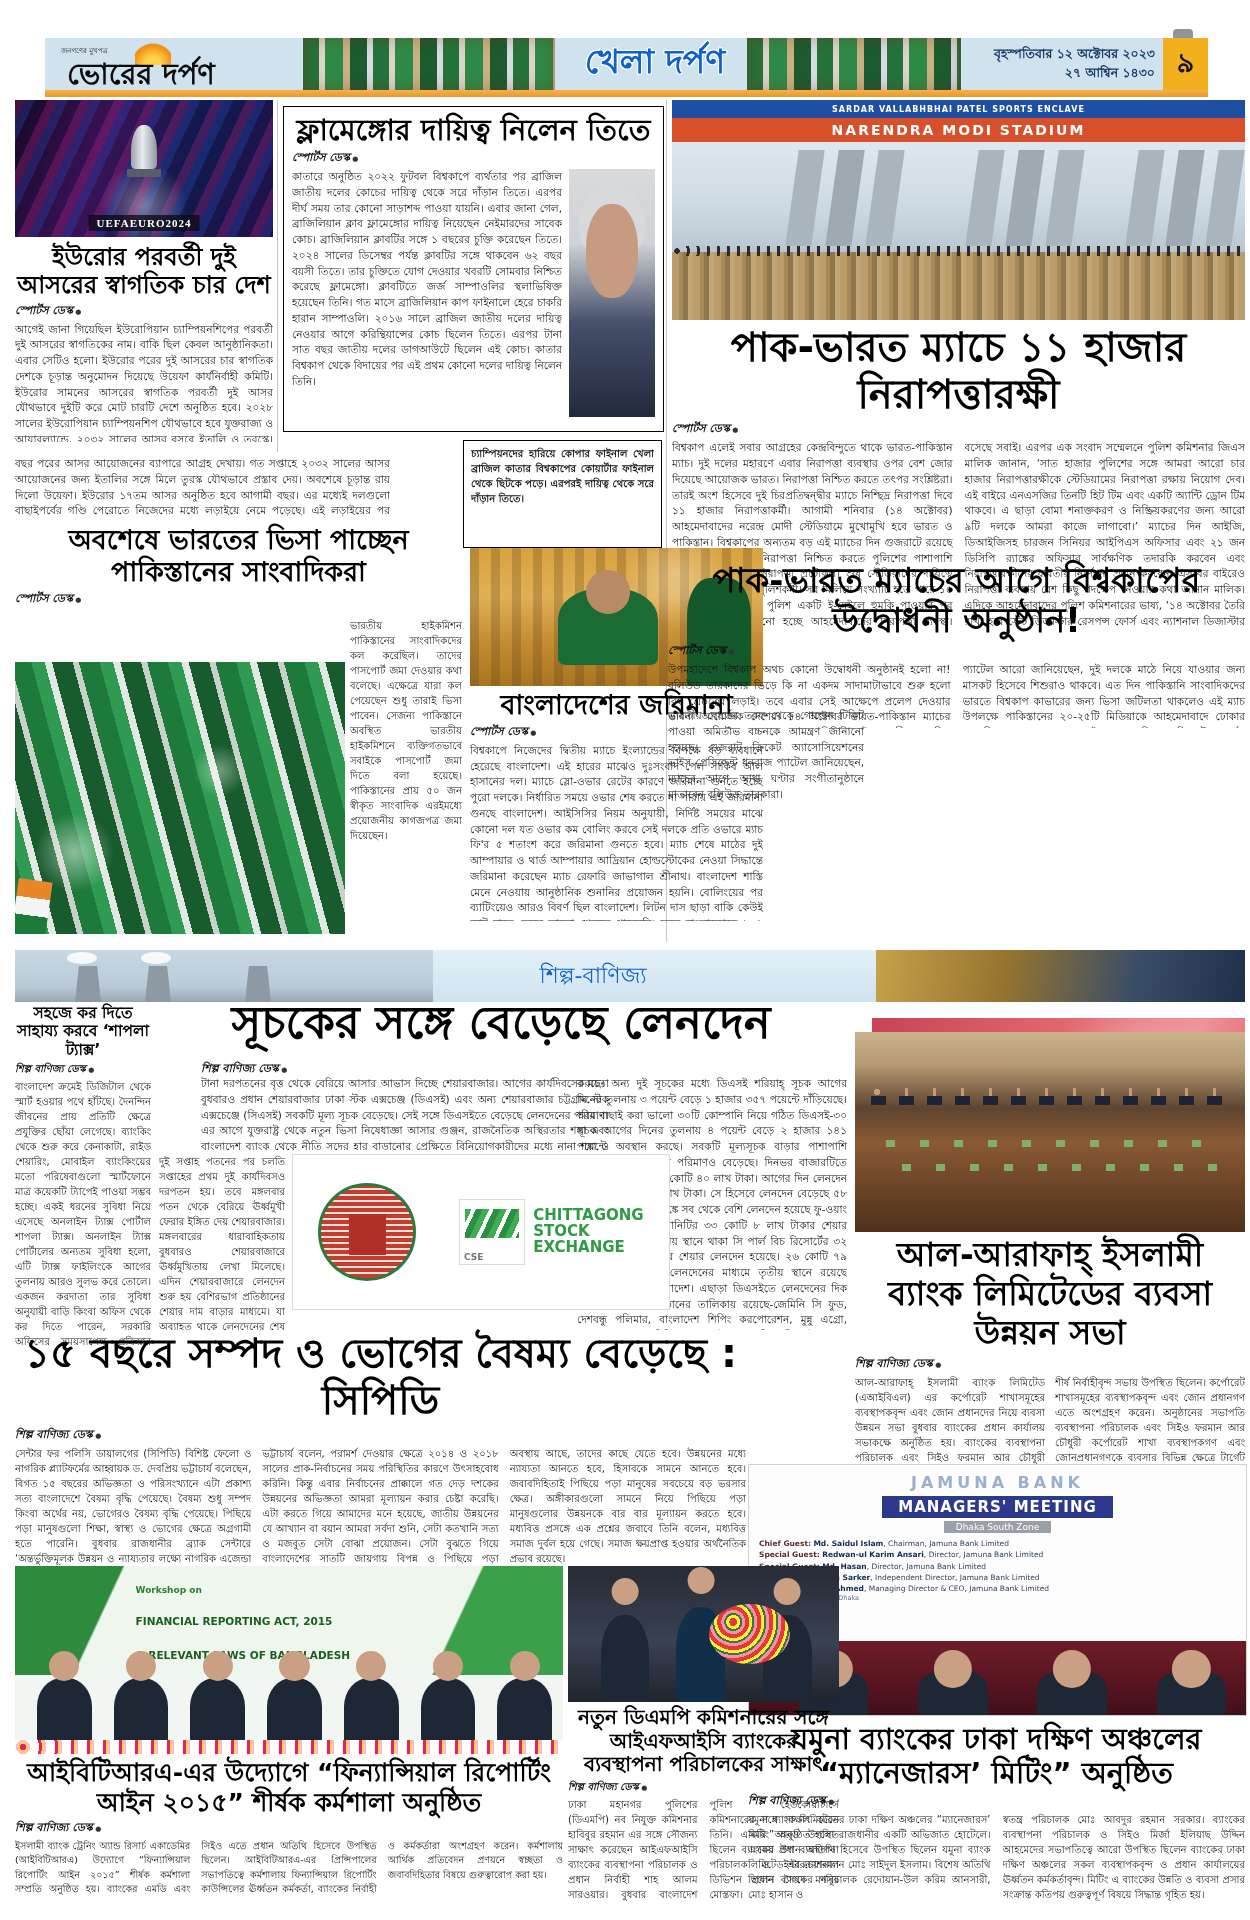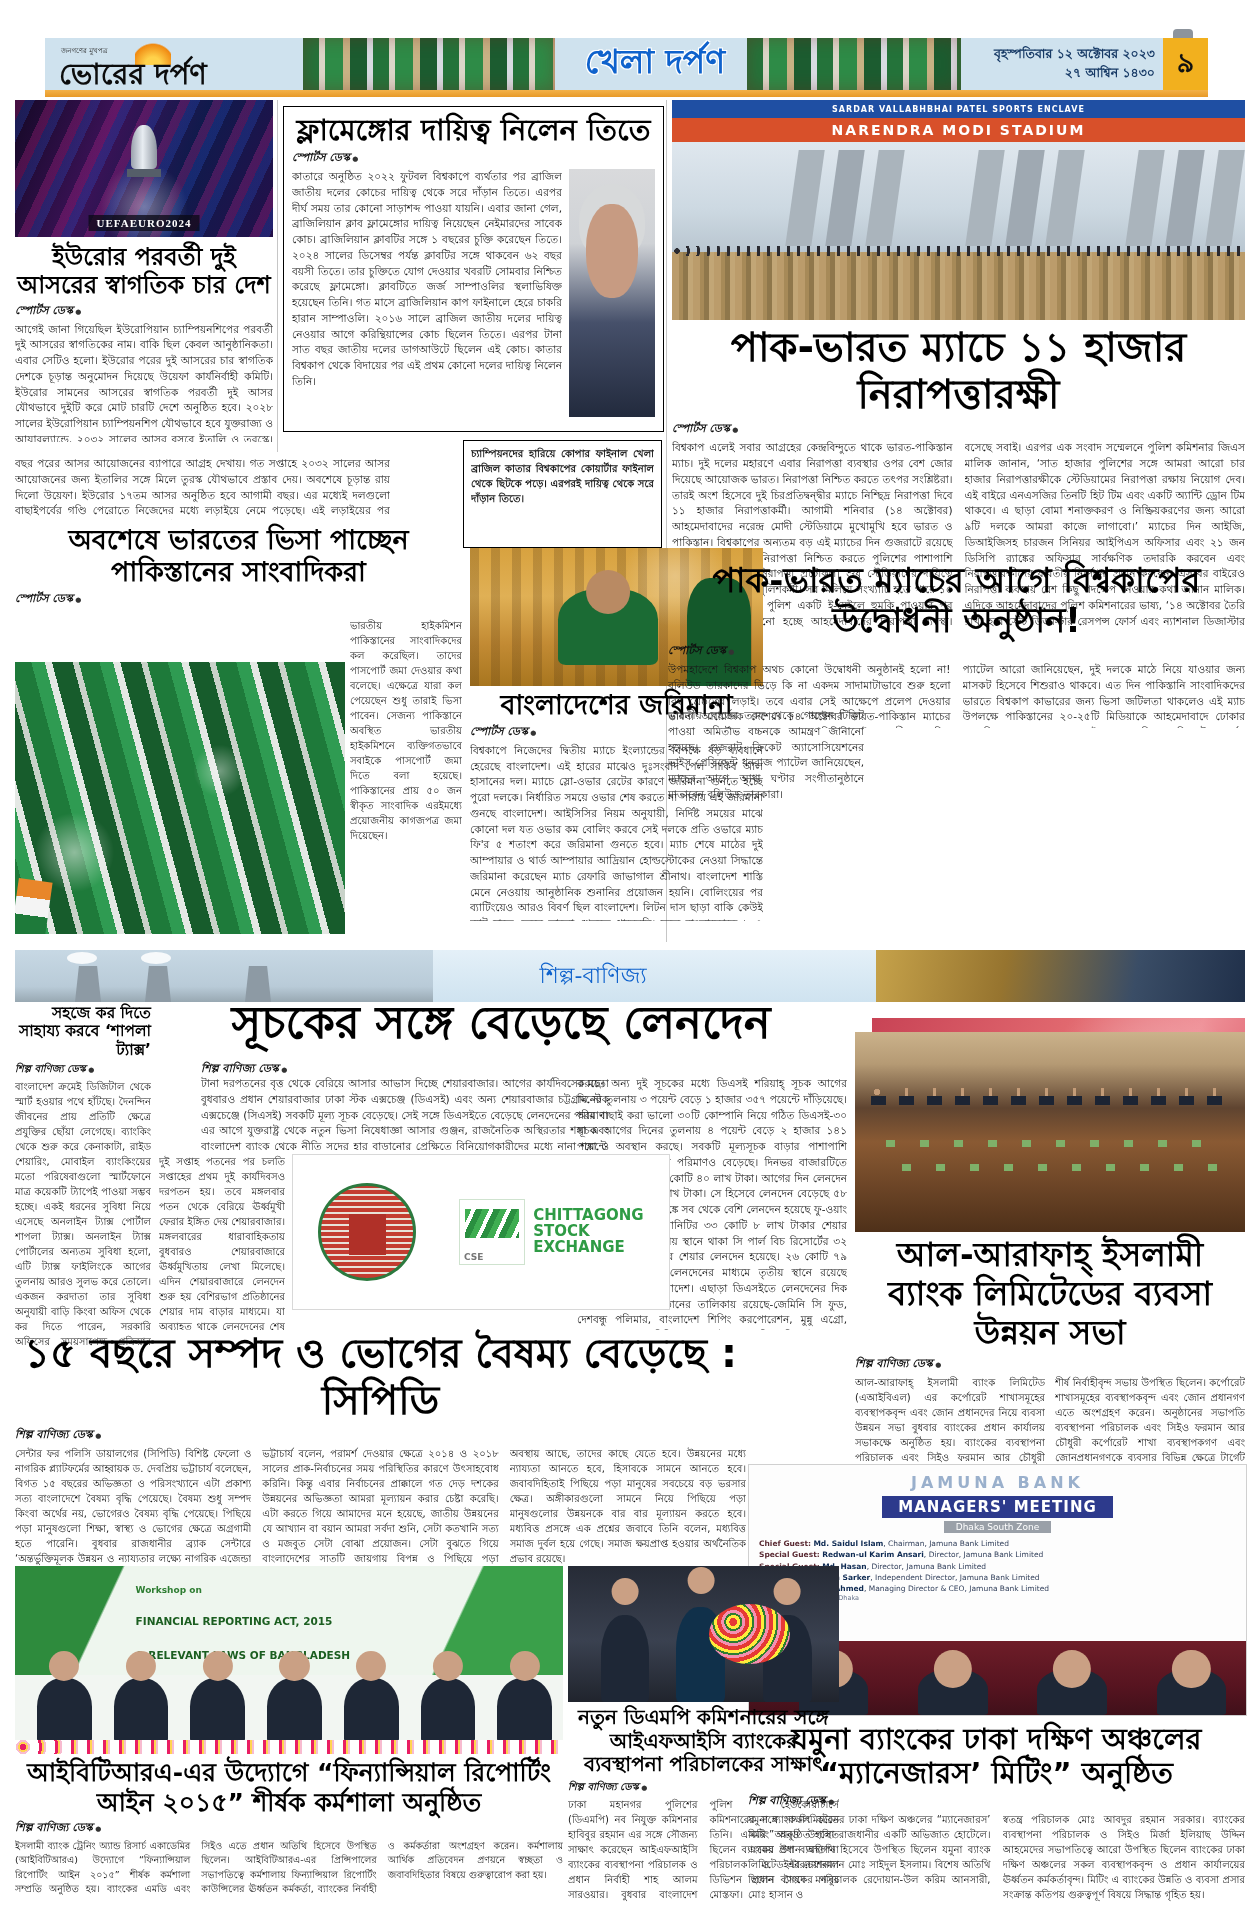--- a/index.html
+++ b/index.html
@@ -7,21 +7,21 @@
         font-family:"DejaVu Sans","Liberation Sans",sans-serif;color:#111;}
   .abs{position:absolute;}
   
   .mast{position:absolute;left:45px;top:38px;width:1163px;height:52px;background:#cfe2ee;}
   .rule-orange{position:absolute;left:45px;top:90px;width:1163px;height:7px;
         background:linear-gradient(180deg,#f3b24a,#e89a28);}
   .logo-wrap{position:absolute;left:12px;top:1px;width:225px;height:64px;}
   .sun{position:absolute;left:78px;top:0px;width:36px;height:26px;border-radius:50% 50% 0 0;
        background:radial-gradient(circle at 50% 100%,#ffd24a 25%,#f08a12 65%,rgba(240,138,18,0) 70%);}
   .tagline{position:absolute;left:4px;top:6px;font-size:7px;color:#222;}
-  .paper-name{position:absolute;left:2px;top:12px;font-size:29px;font-weight:800;color:#0c0c0c;letter-spacing:0px;}
+  .paper-name{position:absolute;left:10px;top:12px;font-size:29px;font-weight:800;color:#0c0c0c;letter-spacing:0px;}
   .collage{background:repeating-linear-gradient(90deg,#24733a 0 16px,#dcd6c8 16px 22px,#2e8b47 22px 40px,#c8b285 40px 47px,#1c5c30 47px 64px,#d8dce2 64px 70px);
            box-shadow:inset 0 0 18px rgba(120,30,20,.35);}
   .sec-title{position:absolute;left:515px;top:0;width:190px;height:52px;display:flex;align-items:center;justify-content:center;
        font-size:33px;font-weight:800;color:#0f62cc;
        text-shadow:1px 1px 0 #fff,-1px -1px 0 #fff,1px -1px 0 #fff,-1px 1px 0 #fff;}
   .dateblock{position:absolute;left:930px;top:6px;width:180px;height:42px;text-align:right;
        font-size:12.5px;font-weight:700;color:#173a66;line-height:1.55;}
   .pagenum{position:absolute;left:1118px;top:0;width:45px;height:52px;background:#f2b01e;
        display:flex;align-items:center;justify-content:center;font-size:27px;font-weight:800;color:#111;}
   .pagetab{position:absolute;left:1128px;top:-9px;width:20px;height:10px;background:#8d949c;border-radius:4px 4px 0 0;}
@@ -249,21 +249,21 @@
       <div class="smoke" style="left:52px;"></div>
       <div class="smoke" style="left:126px;"></div>
     </div>
     <div class="ban-mid">
       <div class="ban-title">শিল্প-বাণিজ্য</div>
     </div>
     <div class="ban-right"></div>
   </div>
 
   <div class="abs" style="left:15px;top:1004px;width:136px;">
-    <h2 class="h" style="font-size:15.5px;text-align:right;">সহজে কর দিতে সাহায্য করবে ‘শাপলা ট্যাক্স’</h2>
+    <h2 class="h" style="font-size:15.5px;">সহজে কর দিতে সাহায্য করবে ‘শাপলা ট্যাক্স’</h2>
     <div class="by" style="font-size:10px;">শিল্প বাণিজ্য ডেস্ক</div>
     <div class="bd" style="height:268px;font-size:10px;">বাংলাদেশ ক্রমেই ডিজিটাল থেকে স্মার্ট হওয়ার পথে হাঁটছে। দৈনন্দিন জীবনের প্রায় প্রতিটি ক্ষেত্রে প্রযুক্তির ছোঁয়া লেগেছে। ব্যাংকিং থেকে শুরু করে কেনাকাটা, রাইড শেয়ারিং, মোবাইল ব্যাংকিংয়ের মতো পরিষেবাগুলো স্মার্টফোনে মাত্র কয়েকটি ট্যাপেই পাওয়া সম্ভব হচ্ছে। একই ধরনের সুবিধা নিয়ে এসেছে অনলাইন ট্যাক্স পোর্টাল শাপলা ট্যাক্স। অনলাইন ট্যাক্স পোর্টালের অন্যতম সুবিধা হলো, এটি ট্যাক্স ফাইলিংকে আগের তুলনায় আরও সুলভ করে তোলে। একজন করদাতা তার সুবিধা অনুযায়ী বাড়ি কিংবা অফিস থেকে কর দিতে পারেন, সরকারি অফিসের সময়সাপেক্ষ প্রক্রিয়ার মধ্যে দিয়ে তাকে আর যেতে হয় না। এছাড়া, অনলাইন ট্যাক্স পোর্টালগুলো প্রায়ই করদাতাদের কর সম্বন্ধীয় নানা জিজ্ঞাসার উত্তর, আয়কর আইনের খুঁটিনাটি তুলে ধরে।</div>
   </div>
 
   <div class="abs" style="left:155px;top:996px;width:692px;height:338px;">
     <h2 class="h abs" style="left:0;top:0;width:692px;font-size:45px;">সূচকের সঙ্গে বেড়েছে লেনদেন</h2>
     <div class="by abs" style="left:46px;top:62px;">শিল্প বাণিজ্য ডেস্ক</div>
     <div class="bd abs" style="left:46px;top:80px;width:408px;height:74px;">টানা দরপতনের বৃত্ত থেকে বেরিয়ে আসার আভাস দিচ্ছে শেয়ারবাজার। আগের কার্যদিবসের মতো বুধবারও প্রধান শেয়ারবাজার ঢাকা স্টক এক্সচেঞ্জ (ডিএসই) এবং অন্য শেয়ারবাজার চট্টগ্রাম স্টক এক্সচেঞ্জে (সিএসই) সবকটি মূল্য সূচক বেড়েছে। সেই সঙ্গে ডিএসইতে বেড়েছে লেনদেনের পরিমাণ। এর আগে যুক্তরাষ্ট্র থেকে নতুন ভিসা নিষেধাজ্ঞা আসার গুঞ্জন, রাজনৈতিক অস্থিরতার শঙ্কা এবং বাংলাদেশ ব্যাংক থেকে নীতি সুদের হার বাড়ানোর প্রেক্ষিতে বিনিয়োগকারীদের মধ্যে নানা শঙ্কা ও আতঙ্ক দেখা দেয়। তার প্রেক্ষিতে শেয়ারবাজারে টানা দরপতন হয়। টানা</div>
     <div class="bd abs" style="left:4px;top:158px;width:126px;height:176px;font-size:10px;">দুই সপ্তাহ পতনের পর চলতি সপ্তাহের প্রথম দুই কার্যদিবসও দরপতন হয়। তবে মঙ্গলবার পতন থেকে বেরিয়ে ঊর্ধ্বমুখী ফেরার ইঙ্গিত দেয় শেয়ারবাজার। মঙ্গলবারের ধারাবাহিকতায় বুধবারও শেয়ারবাজারে ঊর্ধ্বমুখিতায় লেখা মিলেছে। এদিন শেয়ারবাজারে লেনদেন শুরু হয় বেশিরভাগ প্রতিষ্ঠানের শেয়ার দাম বাড়ার মাধ্যমে। যা অব্যাহত থাকে লেনদেনের শেষ পর্যন্ত। এতে দিনের লেনদেন শেষে ডিএসইতে সব খাত মিলে ৭৯টি প্রতিষ্ঠানের শেয়ার ও ইউনিট দাম বাড়ার তালিকায় নাম লিখিয়েছে। বিপরীতে দাম কমেছে ৬৪টির এবং ১৩৮টির দাম অপরিবর্তিত রয়েছে।</div>
     <div class="bd abs" style="left:422px;top:80px;width:270px;height:254px;">করছে। অন্য দুই সূচকের মধ্যে ডিএসই শরিয়াহ্ সূচক আগের দিনের তুলনায় ৩ পয়েন্ট বেড়ে ১ হাজার ৩৫৭ পয়েন্টে দাঁড়িয়েছে। আর বাছাই করা ভালো ৩০টি কোম্পানি নিয়ে গঠিত ডিএসই-৩০ সূচক আগের দিনের তুলনায় ৪ পয়েন্ট বেড়ে ২ হাজার ১৪১ পয়েন্টে অবস্থান করছে। সবকটি মূল্যসূচক বাড়ার পাশাপাশি ডিএসইতে লেনদেনের পরিমাণও বেড়েছে। দিনভর বাজারটিতে লেনদেন হয়েছে ৪৩০ কোটি ৪০ লাখ টাকা। আগের দিন লেনদেন হয় ৩৭২ কোটি ৪০ লাখ টাকা। সে হিসেবে লেনদেন বেড়েছে ৫৮ কোটি টাকা। টাকার অঙ্কে সব থেকে বেশি লেনদেন হয়েছে ফু-ওয়াং ফুডের শেয়ার। কোম্পানিটির ৩৩ কোটি ৮ লাখ টাকার শেয়ার লেনদেন হয়েছে। দ্বিতীয় স্থানে থাকা সি পার্ল বিচ রিসোর্টের ৩২ কোটি ৫০ লাখ টাকার শেয়ার লেনদেন হয়েছে। ২৬ কোটি ৭৯ লাখ টাকার শেয়ার লেনদেনের মাধ্যমে তৃতীয় স্থানে রয়েছে লাফার্জহোলসিম বাংলাদেশ। এছাড়া ডিএসইতে লেনদেনের দিক থেকে শীর্ষ দশ প্রতিষ্ঠানের তালিকায় রয়েছে-জেমিনি সি ফুড, দেশবন্ধু পলিমার, বাংলাদেশ শিপিং করপোরেশন, মুন্নু এগ্রো, এমারেল্ড অয়েল, বিডিকম অনলাইন এবং রিপাবলিক ইন্স্যুরেন্স। অন্য শেয়ারবাজার চট্টগ্রাম স্টক এক্সচেঞ্জের (সিএসই) সার্বিক মূল্যসূচক সিএএসপিআই বেড়েছে ২৬ পয়েন্ট। বাজারটিতে লেনদেনে অংশ নেওয়া ১২৭টি প্রতিষ্ঠানের মধ্যে ৪৬টির দাম বেড়েছে। বিপরীতে দাম কমেছে ৩১টির এবং ৫০টির দাম অপরিবর্তিত রয়েছে।</div>

